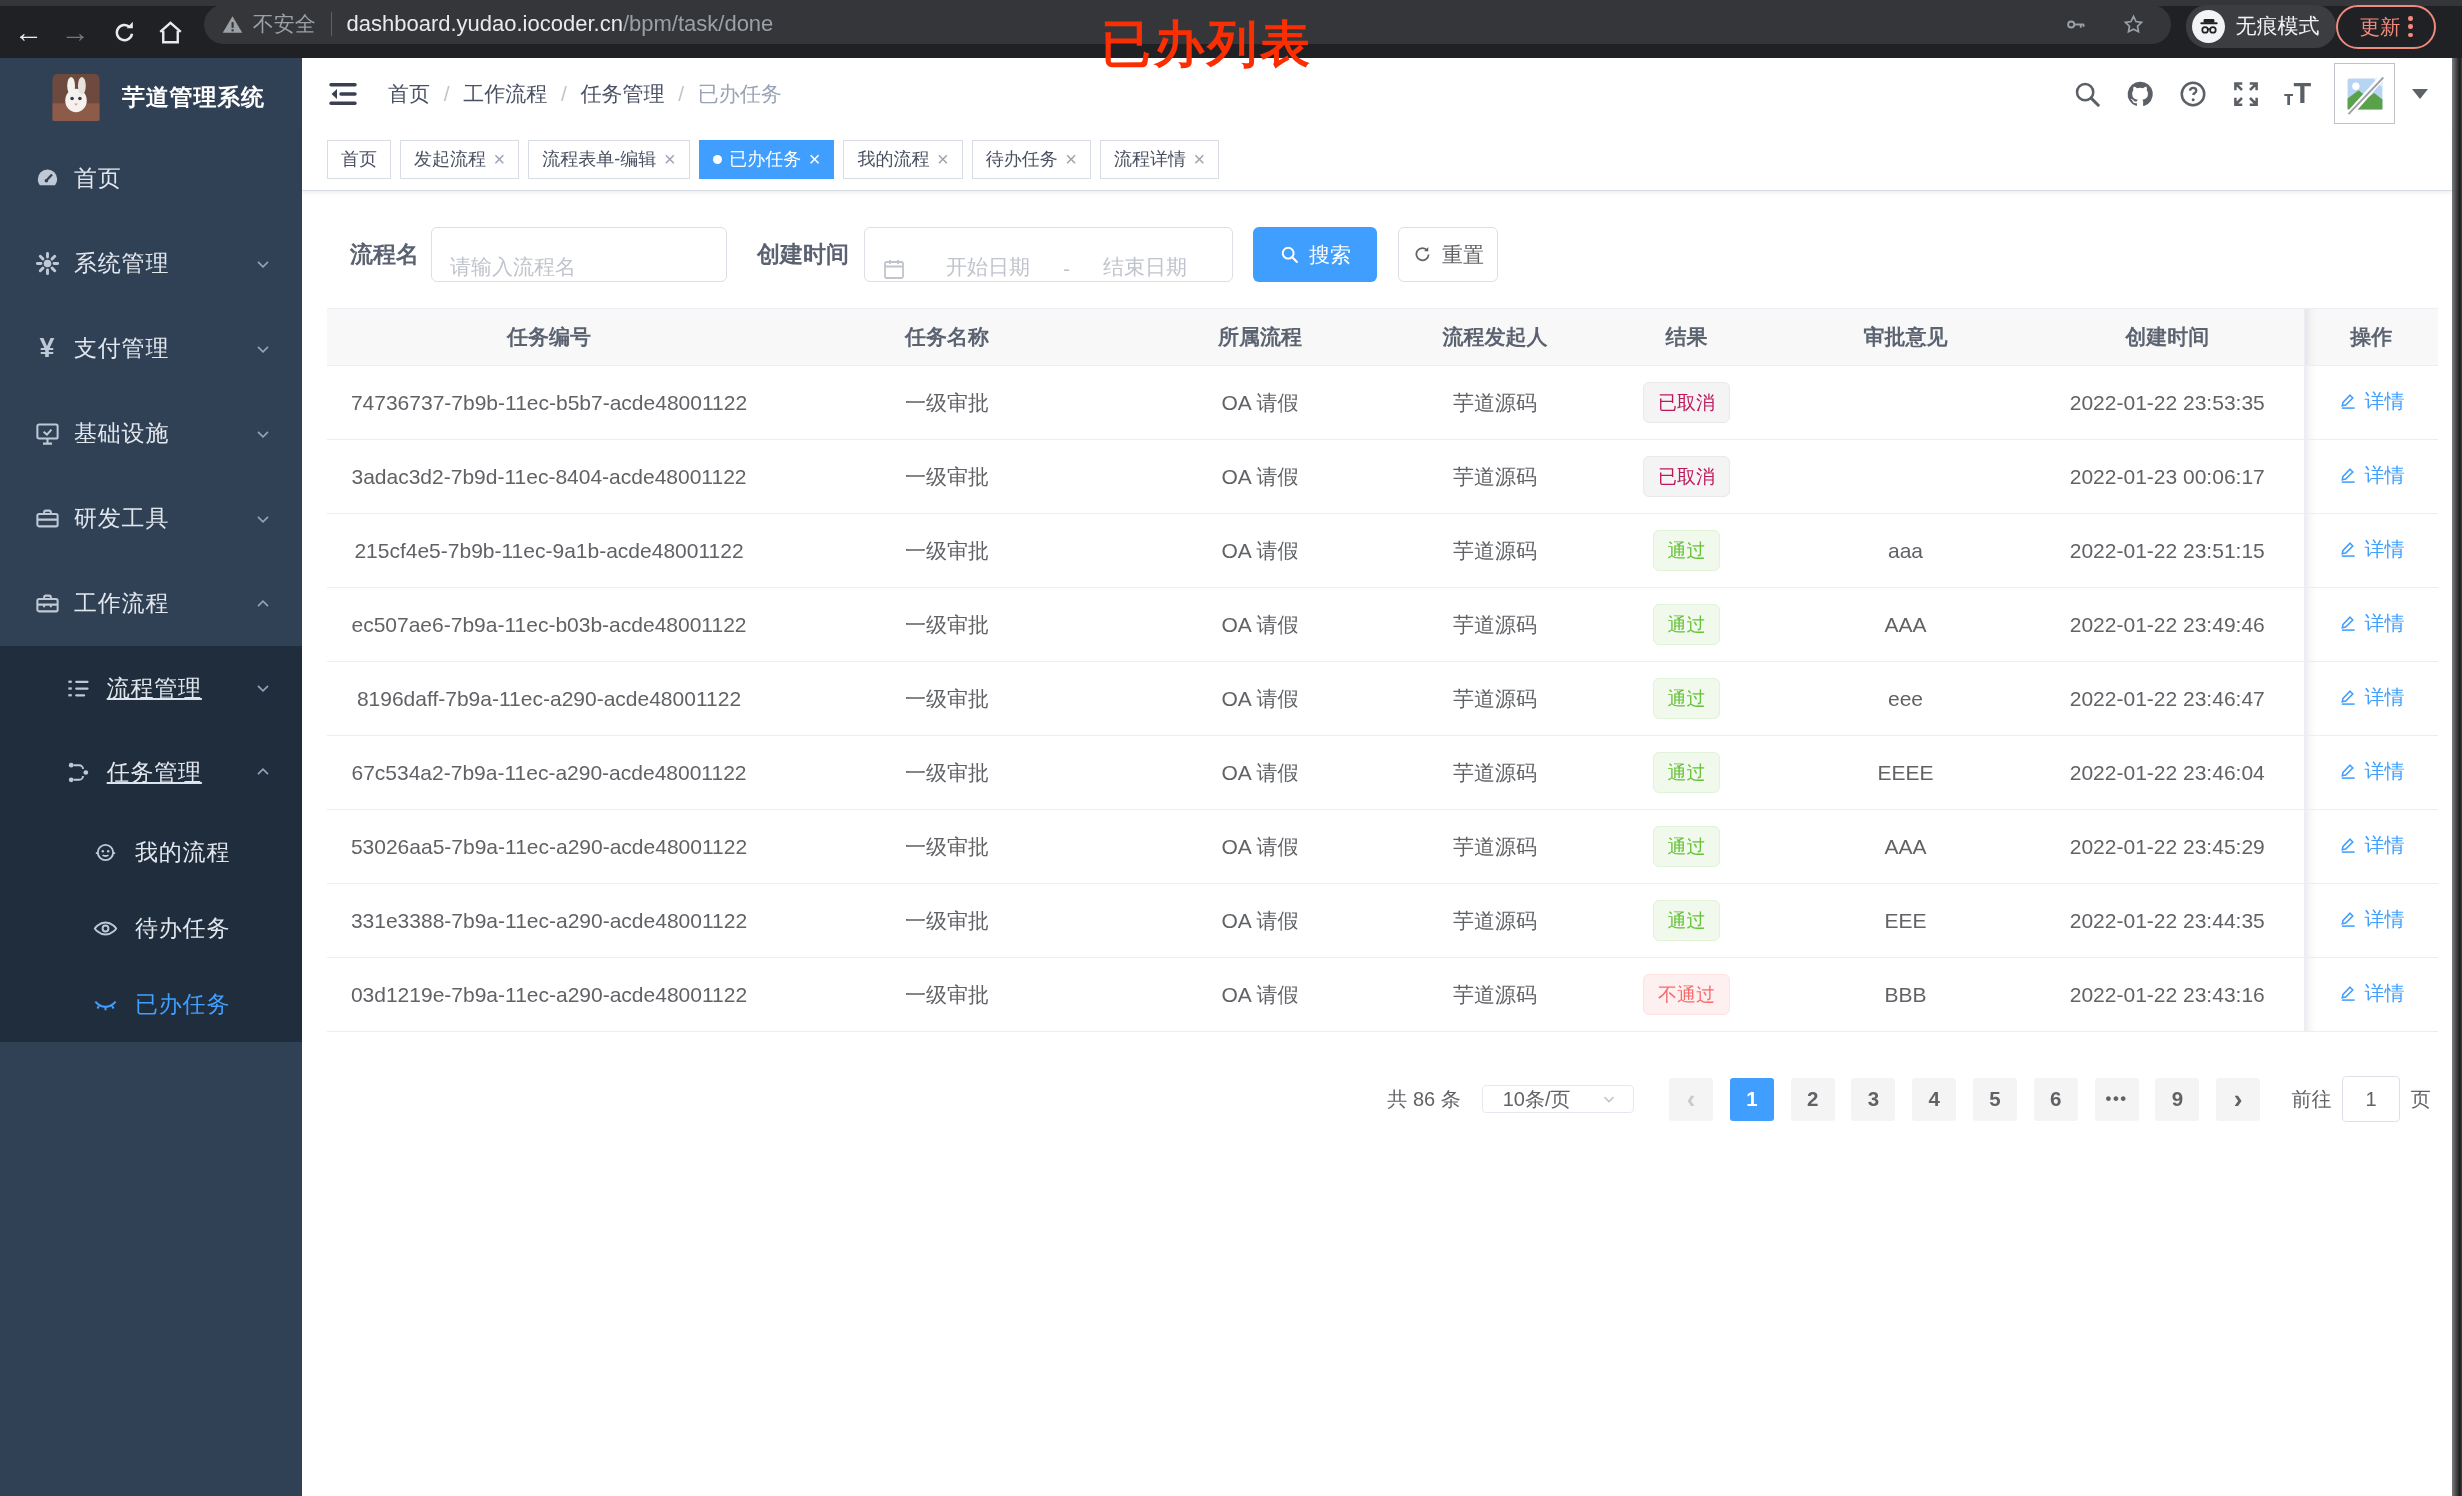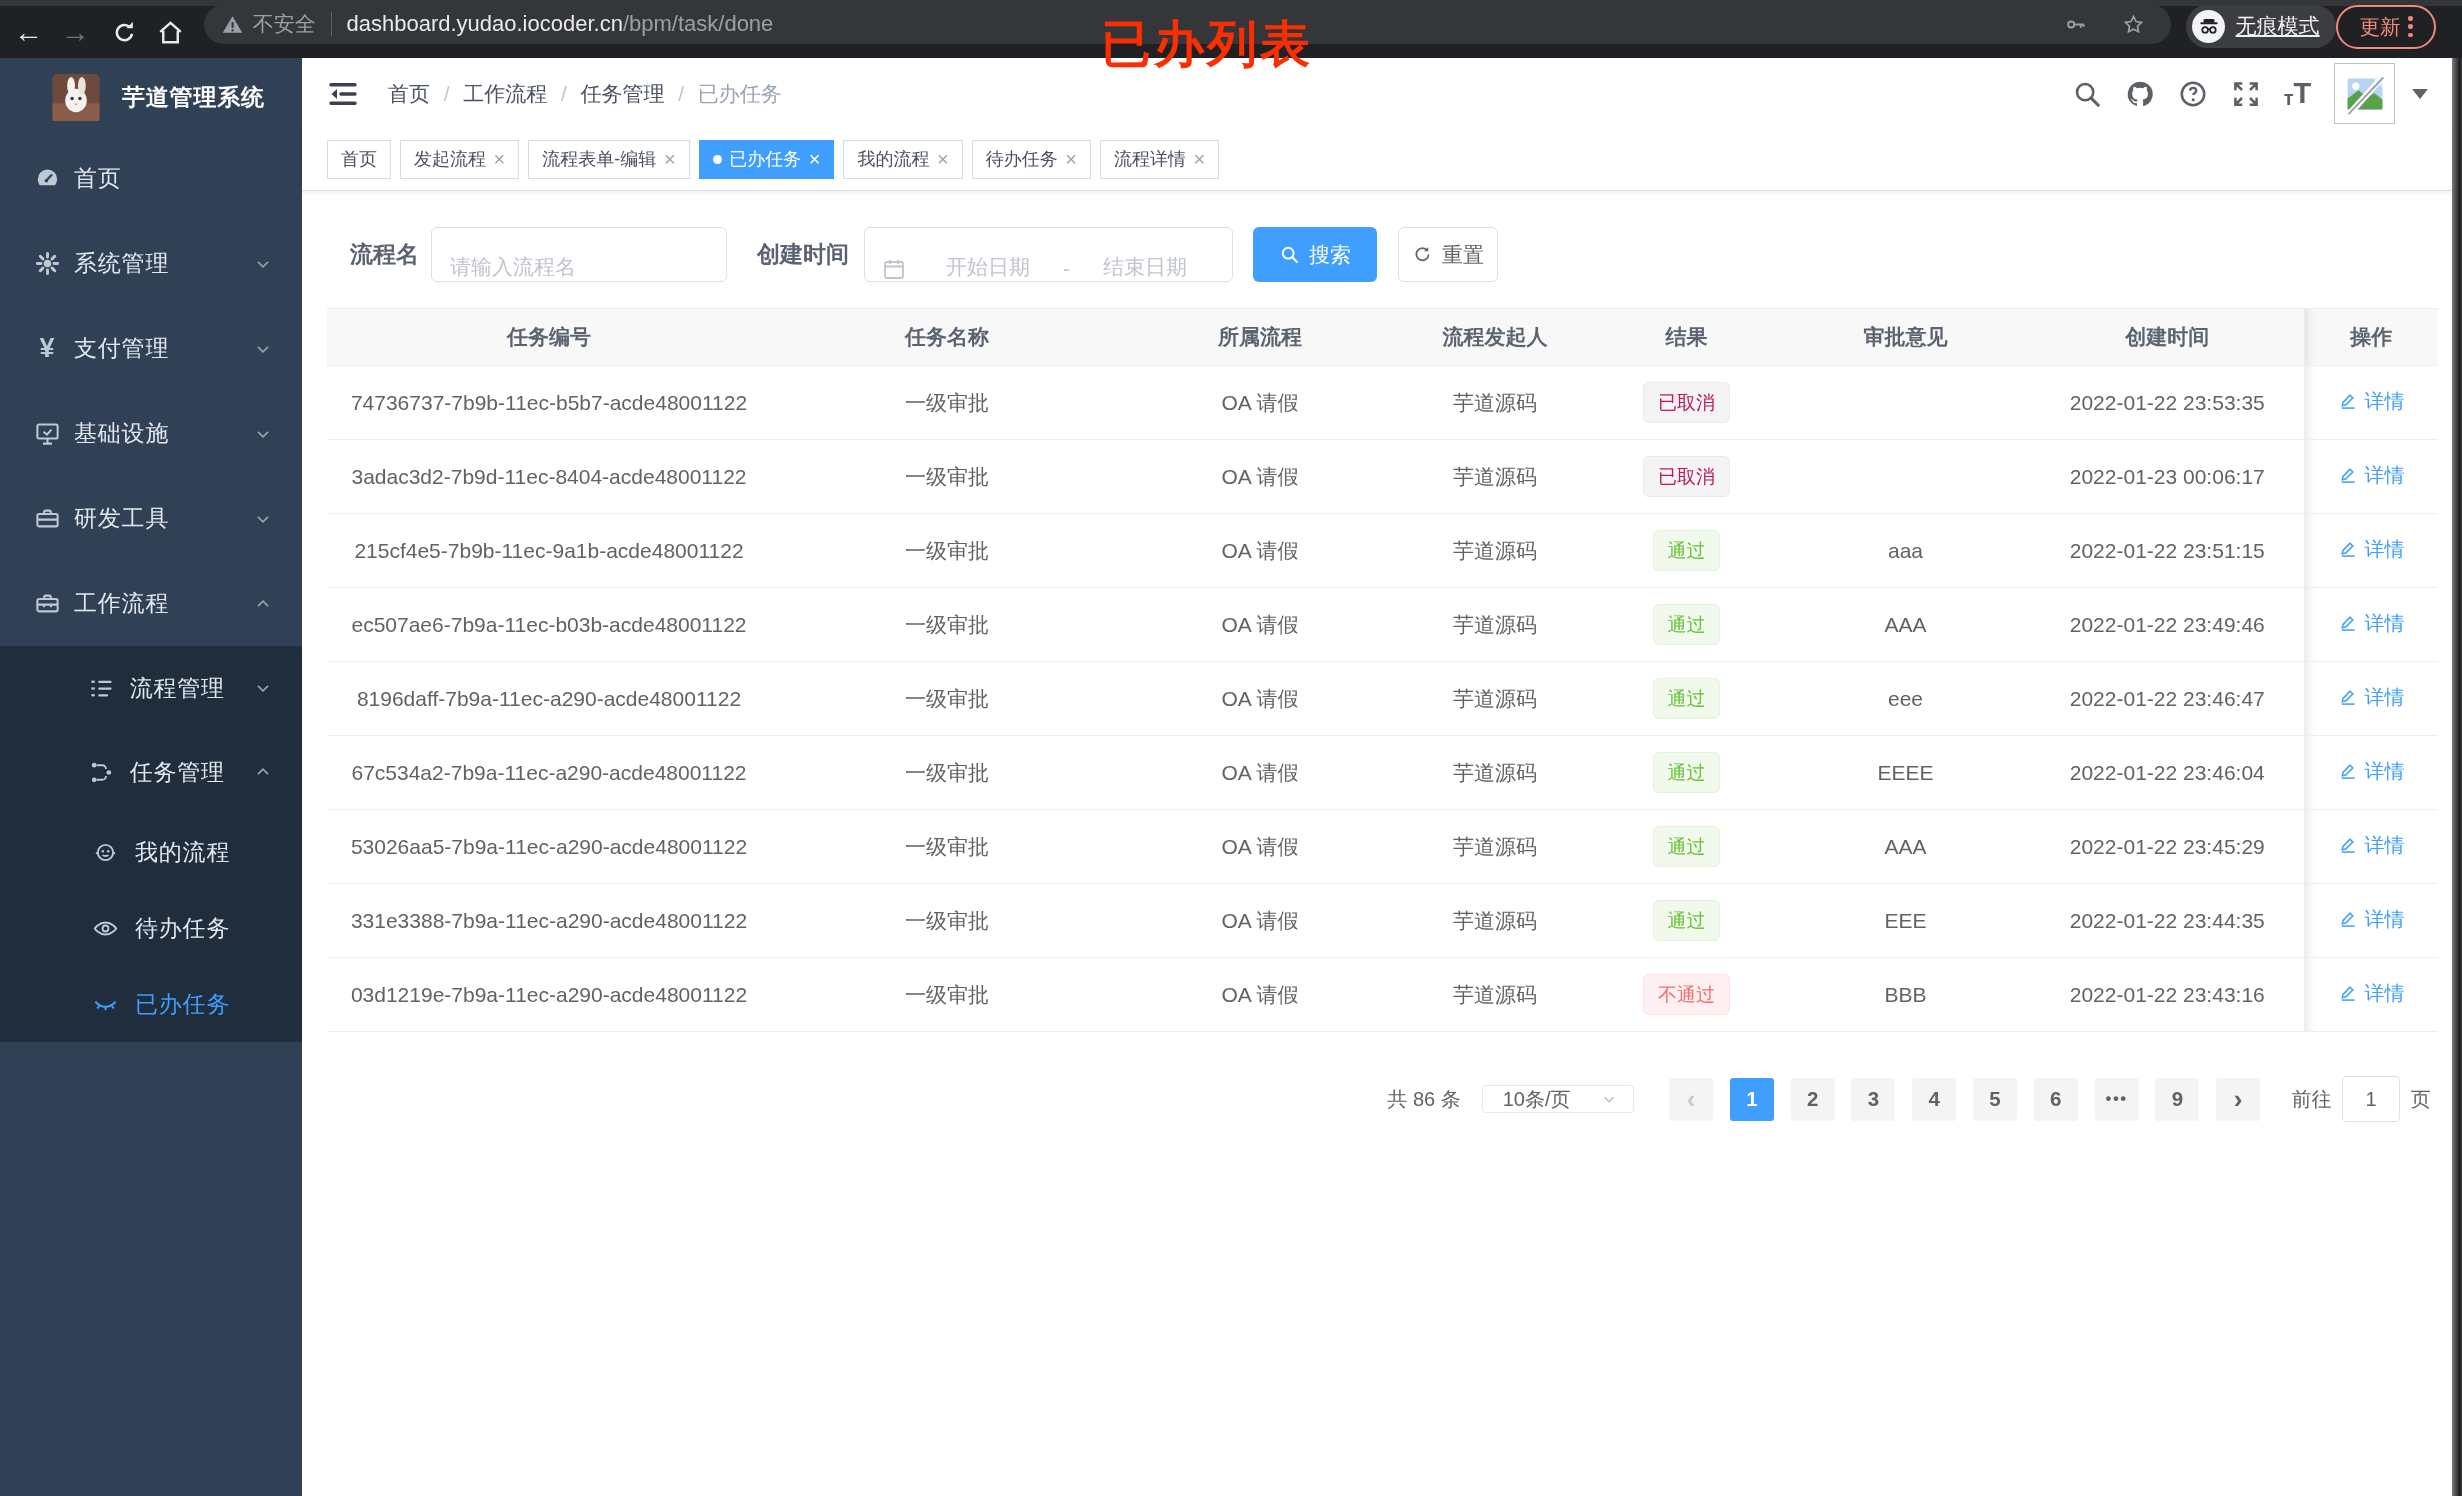--- a/index.html
+++ b/index.html
@@ -16,21 +16,21 @@
   .nav-svg { width:29px; height:29px; margin-left:16.7px; }
   .omnibox { position:absolute; left:204px; top:4.6px; width:1967px; height:39px; border-radius:20px; background:#35363a; display:flex; align-items:center; padding:0 16.7px; }
   .omni-warn { width:23px; height:23px; margin-right:9px; }
   .sec-label { color:#9aa0a6; font-size:21px; }
   .omni-div { width:0.8px; height:24px; background:#5f6368; margin:0 15px; }
   .url-host { color:#e8eaed; font-size:22px; }
   .url-path { color:#9aa0a6; font-size:22px; }
   .omni-right { margin-left:auto; display:flex; align-items:center; gap:26px; }
   .incog-chip { position:absolute; left:2186px; top:4.6px; height:43px; border-radius:21px; background:#3c3d41; display:flex; align-items:center; padding:0 16.7px 0 6px; }
   .incog-circle { width:33px; height:33px; border-radius:50%; background:#f1f3f4; display:flex; align-items:center; justify-content:center; margin-right:10.6px; }
-  .incog-label { color:#f1f3f4; font-size:21px;text-decoration:underline; }
+  .incog-label { color:#f1f3f4; font-size:21px; }
   .update-pill { position:absolute; left:2336px; top:4.6px; width:100px; height:44px; border:2.3px solid #ef8a7c; border-radius:23px; display:flex; align-items:center; justify-content:center; gap:7.6px; cursor:pointer; }
   .update-label { color:#f28b7d; font-size:20.5px; }
   .vdots { display:flex; flex-direction:column; gap:3.8px; }
   .vdots i { width:4.6px; height:4.6px; border-radius:50%; background:#f28b7d; }
 
   .annotation { position:absolute; left:1101px; top:16.7px; font-size:50px; font-weight:600; letter-spacing:3px; color:#fb2e02; z-index:99; line-height:1.1; pointer-events:none; }
 
   .window-edge { position:absolute; right:0; top:58px; width:10.6px; height:1439px; background:linear-gradient(90deg,#87888a 0%,#4a4b4d 45%,#1b1b1d 80%,#414244 100%); }
 
   
@@ -38,21 +38,21 @@
   .logo-row { height:78px; display:flex; align-items:center; padding-left:50px; cursor:pointer; }
   .logo-img { width:52px; height:47px; border-radius:4.6px; }
   .app-title { margin-left:20px; color:#ffffff; font-size:23px; font-weight:700; letter-spacing:0.8px; }
   .menu-item { position:relative; display:flex; align-items:center; cursor:pointer; }
   .menu-item .mi { display:flex; align-items:center; justify-content:center; width:30px; color:#bfc9d6; }
   .menu-item .mi svg { width:27px; height:27px; }
   .menu-item .ml { font-size:23px; color:#e2e7ee; letter-spacing:0.8px; }
   .lv1 { height:85px; padding-left:32px; }
   .lv1 .ml { margin-left:12px; }
   .submenu { background:#1f2d3d; }
-  .lv2 { height:84px; padding-left:86px; }
+  .lv2 { height:84px; padding-left:63px;text-decoration:underline; }
   .lv2 .ml { margin-left:13.7px; }
   .lv3 { height:76px; padding-left:90px; }
   .lv3 .ml { margin-left:15px; }
   .chev { position:absolute; right:29px; width:20px; height:20px; color:#93a3b5; }
   .menu-item.active .ml { color:#409eff; }
   .menu-item.active .mi { color:#409eff; }
   .yen-glyph { font-size:27px; font-weight:700; color:#bfc9d6; }
 
   
   .main { position:absolute; left:302px; top:58px; width:2150px; height:1439px; background:#fff; }

